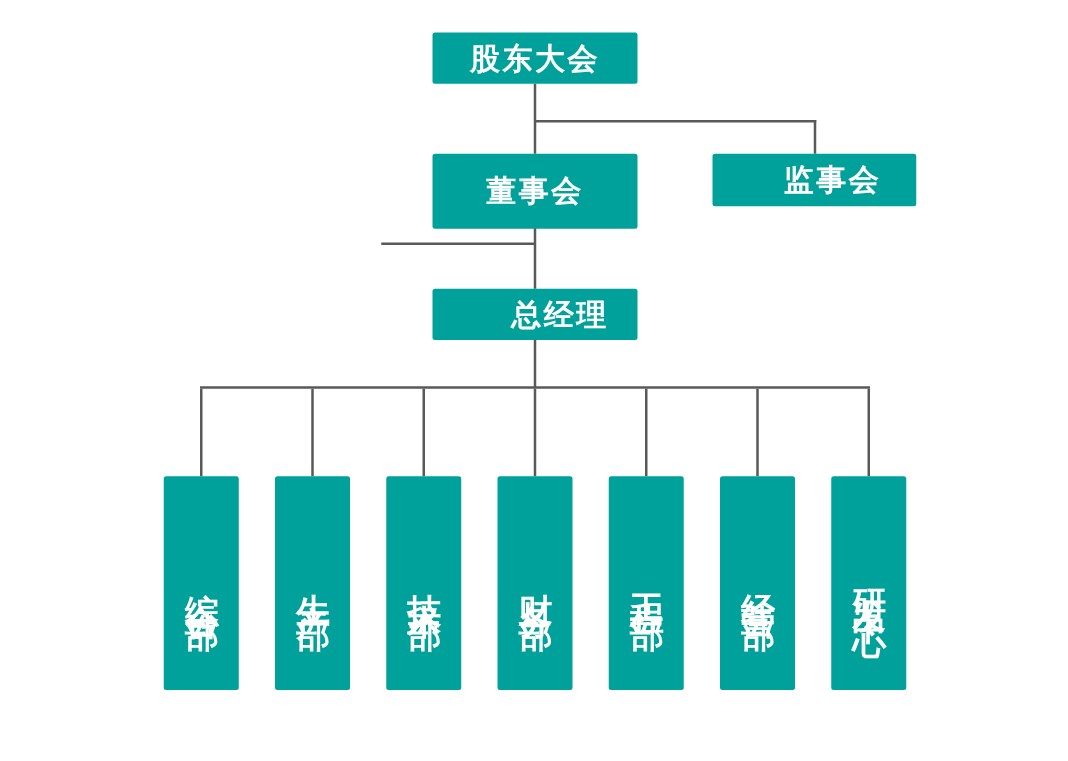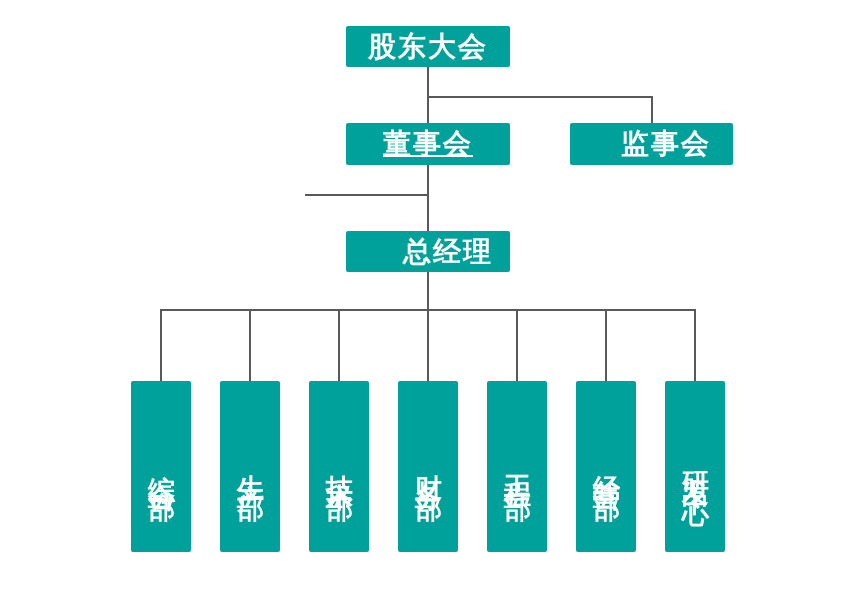--- a/index.html
+++ b/index.html
@@ -22,21 +22,21 @@
     overflow: hidden;
   }
   .node {
     position: absolute;
     background: var(--node-fill);
     color: var(--node-text);
     display: flex;
     align-items: center;
     justify-content: center;
     font-weight: bold;
-    font-size: 28px;
+    font-size: 24px;
     letter-spacing: 2px;
     border-radius: 2px;
     text-align: center;
     white-space: nowrap;
   }
   .node.vertical {
     writing-mode: vertical-rl;
     text-orientation: upright;
     font-size: 27px;
     letter-spacing: 9px;
@@ -44,21 +44,21 @@
   }
   .line {
     position: absolute;
     background: var(--connector);
   }
   .h-line { height: 2px; }
   .v-line { width: 2px; }
 
   
   .n-shareholders { left: 346px; top: 26px;  width: 164px; height: 41px; }
-  .n-board        { left: 346px; top: 123px; width: 164px; height: 42px; text-decoration: underline; }
+  .n-board        { left: 346px; top: 123px; width: 164px; height: 60px; }
   .n-supervisory  { left: 570px; top: 123px; width: 163px; height: 42px; padding-left: 29px; }
   .n-secretary    { left: 143px; top: 174px; width: 162px; height: 44px; }
   .n-gm           { left: 346px; top: 231px; width: 164px; height: 41px; padding-left: 40px; }
 
   .dept { top: 381px; width: 60px; height: 171px; }
   .d0 { left: 131px; }
   .d1 { left: 220px; }
   .d2 { left: 309px; }
   .d3 { left: 398px; }
   .d4 { left: 487px; }

